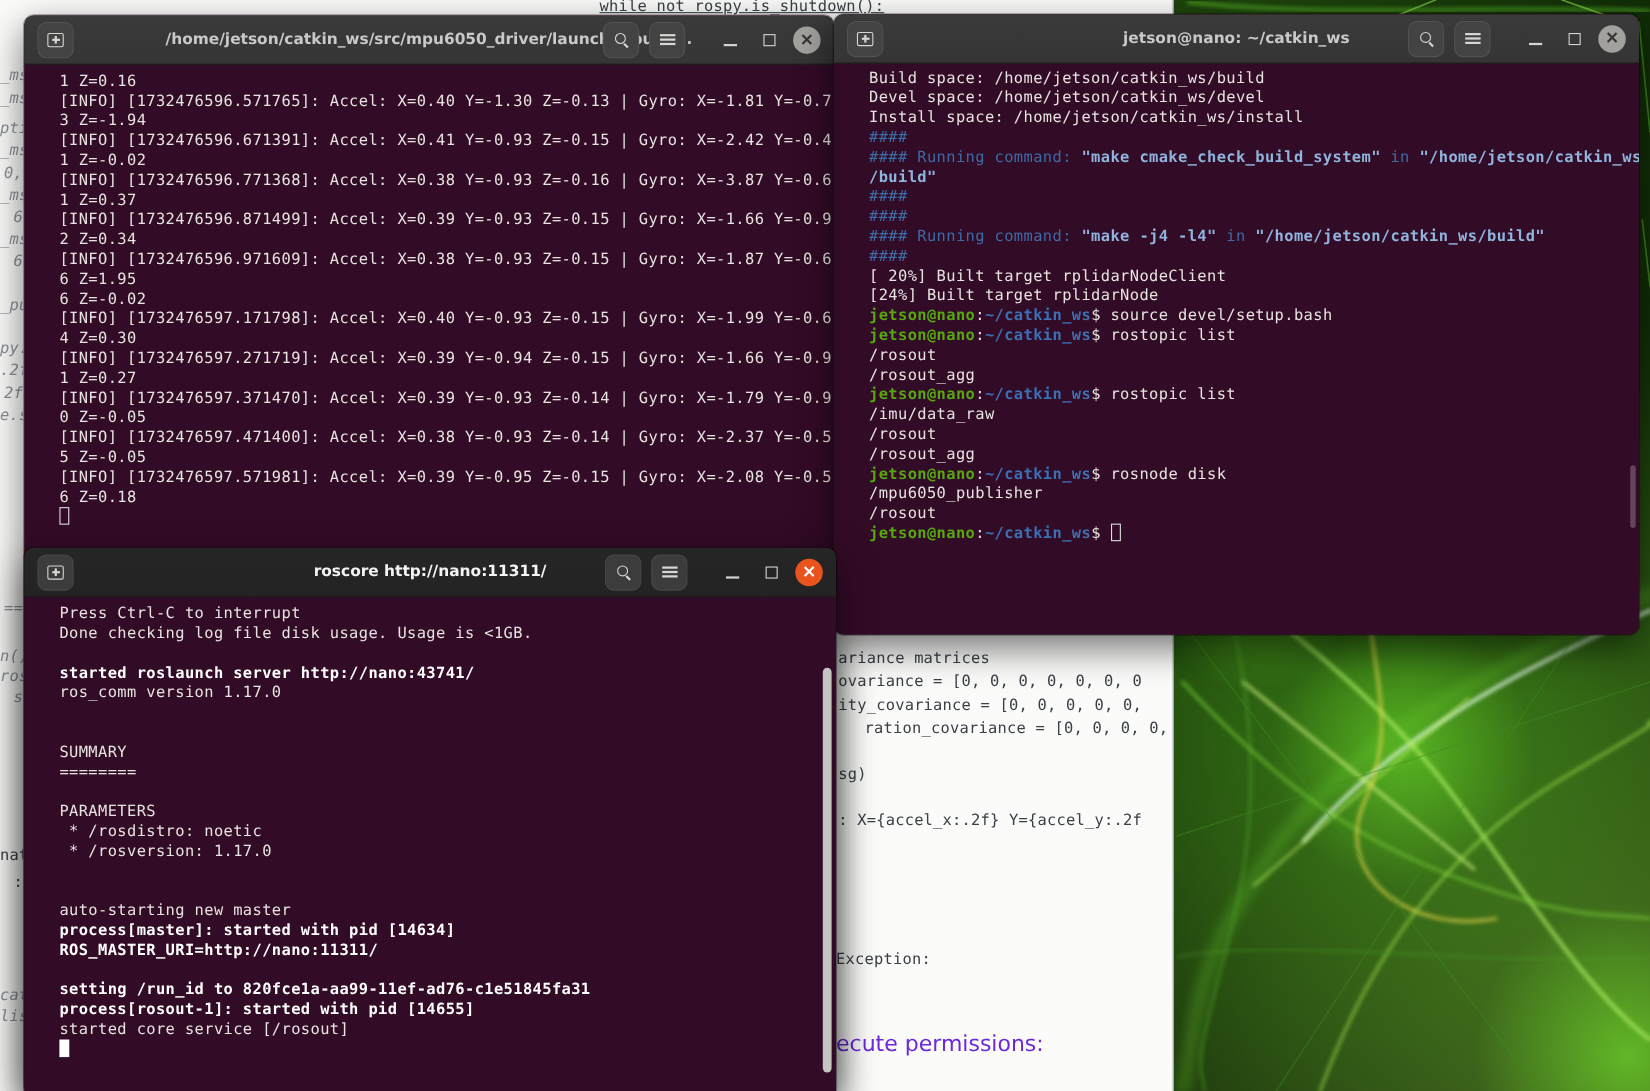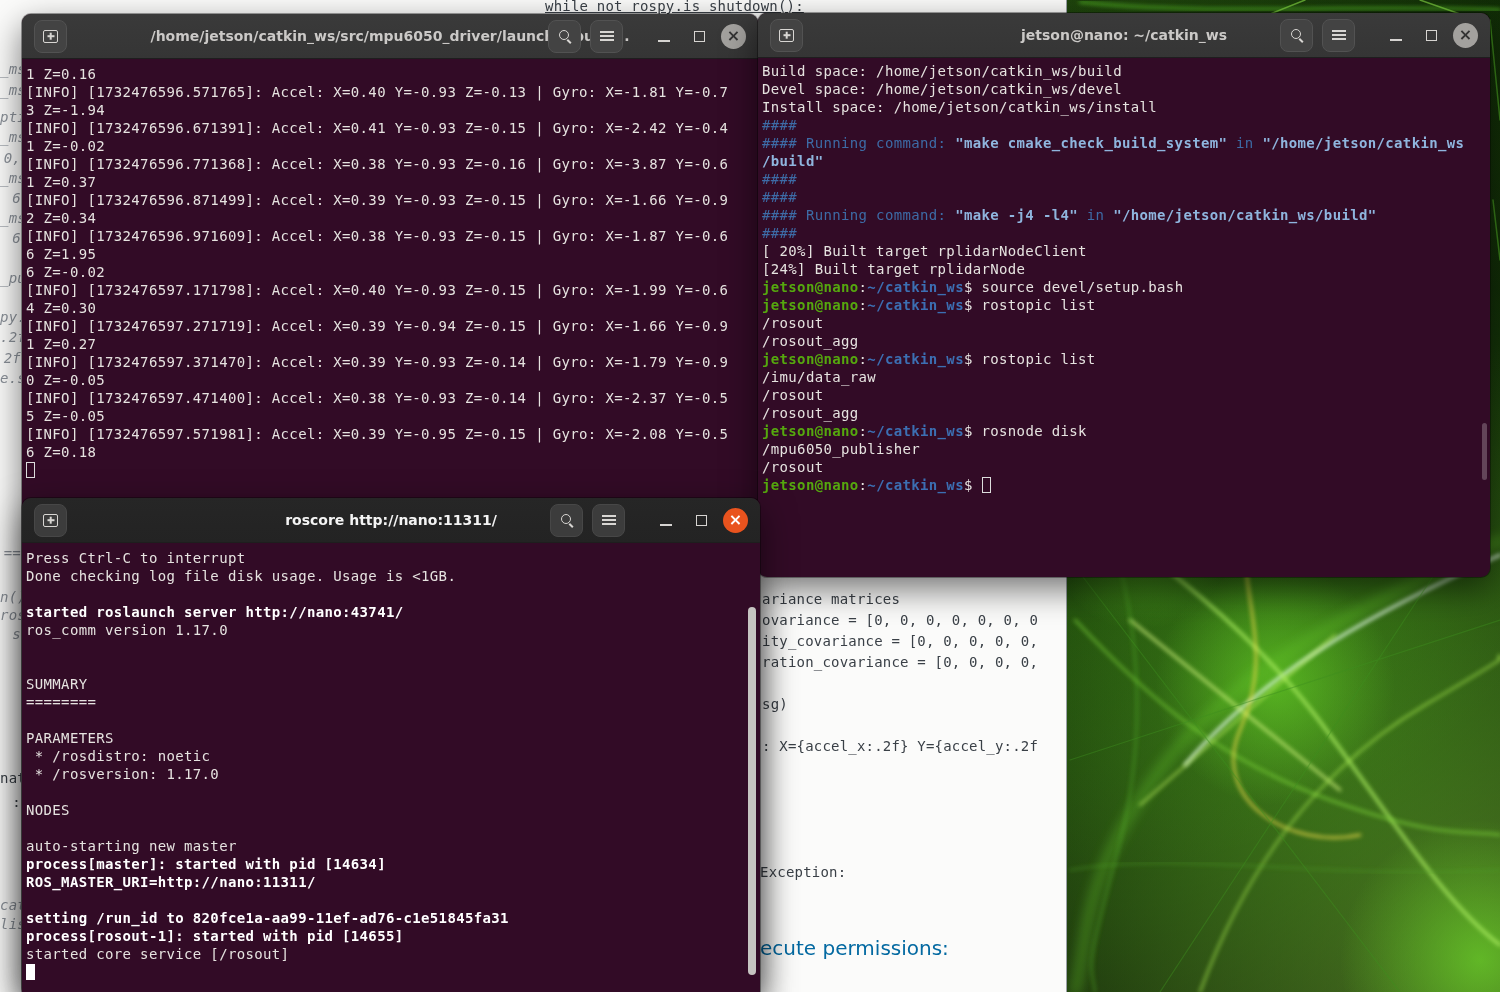--- a/index.html
+++ b/index.html
@@ -25,21 +25,21 @@
   .wallpaper svg{position:absolute;inset:0;}
 
   
   .editor{position:absolute;left:0;top:0;width:1067px;height:992px;z-index:1;
     background:var(--editor_bg);border-right:1px solid #9aa0a6;}
   .frag{position:absolute;font:14px "DejaVu Sans Mono",monospace;letter-spacing:.2px;
     color:var(--editor_fg);white-space:pre;line-height:20px;}
   .frag.ls{font-style:italic;color:var(--frag_fg);width:21px;overflow:hidden;text-align:right;}
   .frag.d{font-style:normal;color:#3a4047;}
   .frag.u{text-decoration:underline;}
-  .frag.big{font-family:"DejaVu Sans",sans-serif;font-size:20px;color:#0369a1;letter-spacing:0;}
+  .frag.big{font-family:"DejaVu Sans",sans-serif;font-size:20px;color:#6d28d9;letter-spacing:0;}
 
   
   .window{position:absolute;background:var(--term_bg);
     box-shadow:0 12px 34px rgba(0,0,0,.55), 0 0 0 1px rgba(0,0,0,.35);
     border-radius:9px 9px 4px 4px;overflow:hidden;}
   .titlebar{position:relative;height:45px;display:flex;align-items:center;
     padding:0 12px;background:linear-gradient(var(--tb_unfocused),#353535);
     border-bottom:1px solid #1e1e1e;}
   .focused .titlebar{background:linear-gradient(var(--tb_focused),#232323);}
   .tb-title{position:absolute;left:110px;right:110px;text-align:center;
@@ -63,21 +63,21 @@
   .icon-search{position:relative;width:16px;height:16px;}
   .icon-search::before{content:"";position:absolute;left:2px;top:2px;width:8px;height:8px;
     border:1.6px solid #d8d6d3;border-radius:50%;}
   .icon-search::after{content:"";position:absolute;left:11px;top:11px;width:5px;height:1.8px;
     background:#d8d6d3;transform:rotate(45deg);transform-origin:0 0;}
   .nt-box{position:relative;width:15px;height:13px;border:1.5px solid #d8d6d3;border-radius:2px;display:block;}
   .nt-plus{position:absolute;left:50%;top:50%;width:7px;height:1.6px;background:#d8d6d3;transform:translate(-50%,-50%);}
   .nt-plus::after{content:"";position:absolute;left:50%;top:50%;width:1.6px;height:7px;background:#d8d6d3;transform:translate(-50%,-50%);}
 
   .term{padding:5px 0 0 4px;font:14px/18px "DejaVu Sans Mono",monospace;
-    letter-spacing:.35px;color:var(--term_fg);}
+    letter-spacing:.35px;color:var(--term_fg);margin-left:28px;}
   .tl{height:18px;white-space:pre;}
   .seg-w{color:var(--term_fg);}
   .seg-B{color:var(--bold_fg);font-weight:bold;}
   .seg-g{color:var(--prompt_green);font-weight:bold;text-align:center;}
   .seg-b{color:var(--path_blue);font-weight:bold;}
   .seg-c{color:var(--info_blue);}
   .seg-q{color:var(--cmd_blue);font-weight:bold;}
   .seg-K,.seg-k{display:inline-block;width:9px;height:16px;vertical-align:-3px;}
   .seg-K{background:#fff;}
   .seg-k{border:1px solid #ddd;}
@@ -156,21 +156,21 @@
       <div class="frag ls d" style="left: 0px; top: 768px;">nat</div>
       <div class="frag ls d" style="left: 0px; top: 792px;">:</div>
       <div class="frag ls" style="left: 0px; top: 895px;">cat</div>
       <div class="frag ls" style="left: 0px; top: 914px;">lis</div>
       <div class="frag" style="left: 762px; top: 505px; font-family: Liberation Serif, serif;">ity.x = gyro_x</div>
       <div class="frag" style="left: 762px; top: 526px;">ity.y = gyro_y</div>
       <div class="frag" style="left: 762px; top: 547px;">ity.z = gyro_z</div>
       <div class="frag" style="left: 762px; top: 589px;">ariance matrices</div>
       <div class="frag" style="left: 762px; top: 610px;">ovariance = [0, 0, 0, 0, 0, 0, 0</div>
       <div class="frag" style="left: 762px; top: 631px;">ity_covariance = [0, 0, 0, 0, 0,</div>
-      <div class="frag" style="left: 762px; top: 652px;">ration_covariance = [0, 0, 0, 0,</div>
+      <div class="frag" style="left: 762px; top: 652px; padding-left: 24px;">ration_covariance = [0, 0, 0, 0,</div>
       <div class="frag" style="left: 762px; top: 694px;">sg)</div>
       <div class="frag" style="left: 762px; top: 736px;">: X={accel_x:.2f} Y={accel_y:.2f</div>
       <div class="frag" style="left: 760px; top: 862px;">Exception:</div>
       <div class="frag big" style="left: 760px; top: 938px;">ecute permissions:</div>
     </div>
 </div>
 
 <div class="window" id="win-imu">
   <div class="titlebar">
     <div class="tb-btn">
@@ -193,21 +193,21 @@
       <div class="wc">
           <span class="icon-max"></span>
         </div>
       <div class="wc close">
           <span class="icon-close">×</span>
         </div>
     </div>
   </div>
   <div class="term">
       <div class="tl"><span class="seg-w">1 Z=0.16</span></div>
-      <div class="tl"><span class="seg-w">[INFO] [1732476596.571765]: Accel: X=0.40 Y=-0.93 Z=-0.13 | Gyro: X=-1.81 Y=-0.7</span></div>
+      <div class="tl"><span class="seg-w">[INFO] [1732476596.571765]: Accel: X=0.40 Y=-1.30 Z=-0.13 | Gyro: X=-1.81 Y=-0.7</span></div>
       <div class="tl"><span class="seg-w">3 Z=-1.94</span></div>
       <div class="tl"><span class="seg-w">[INFO] [1732476596.671391]: Accel: X=0.41 Y=-0.93 Z=-0.15 | Gyro: X=-2.42 Y=-0.4</span></div>
       <div class="tl"><span class="seg-w">1 Z=-0.02</span></div>
       <div class="tl"><span class="seg-w">[INFO] [1732476596.771368]: Accel: X=0.38 Y=-0.93 Z=-0.16 | Gyro: X=-3.87 Y=-0.6</span></div>
       <div class="tl"><span class="seg-w">1 Z=0.37</span></div>
       <div class="tl"><span class="seg-w">[INFO] [1732476596.871499]: Accel: X=0.39 Y=-0.93 Z=-0.15 | Gyro: X=-1.66 Y=-0.9</span></div>
       <div class="tl"><span class="seg-w">2 Z=0.34</span></div>
       <div class="tl"><span class="seg-w">[INFO] [1732476596.971609]: Accel: X=0.38 Y=-0.93 Z=-0.15 | Gyro: X=-1.87 Y=-0.6</span></div>
       <div class="tl"><span class="seg-w">6 Z=1.95</span></div>
       <div class="tl"><span class="seg-w">6 Z=-0.02</span></div>
@@ -316,21 +316,20 @@
       <div class="tl"><span class="seg-w">ros_comm version 1.17.0</span></div>
       <div class="tl"></div>
       <div class="tl"></div>
       <div class="tl"><span class="seg-w">SUMMARY</span></div>
       <div class="tl"><span class="seg-w">========</span></div>
       <div class="tl"></div>
       <div class="tl"><span class="seg-w">PARAMETERS</span></div>
       <div class="tl"><span class="seg-w"> * /rosdistro: noetic</span></div>
       <div class="tl"><span class="seg-w"> * /rosversion: 1.17.0</span></div>
       <div class="tl"></div>
-      <div class="tl"><span class="seg-w">NODES</span></div>
       <div class="tl"></div>
       <div class="tl"><span class="seg-w">auto-starting new master</span></div>
       <div class="tl"><span class="seg-B">process[master]: started with pid [14634]</span></div>
       <div class="tl"><span class="seg-B">ROS_MASTER_URI=http://nano:11311/</span></div>
       <div class="tl"></div>
       <div class="tl"><span class="seg-B">setting /run_id to 820fce1a-aa99-11ef-ad76-c1e51845fa31</span></div>
       <div class="tl"><span class="seg-B">process[rosout-1]: started with pid [14655]</span></div>
       <div class="tl"><span class="seg-w">started core service [/rosout]</span></div>
       <div class="tl"><span class="seg-K"></span></div>
     </div>

